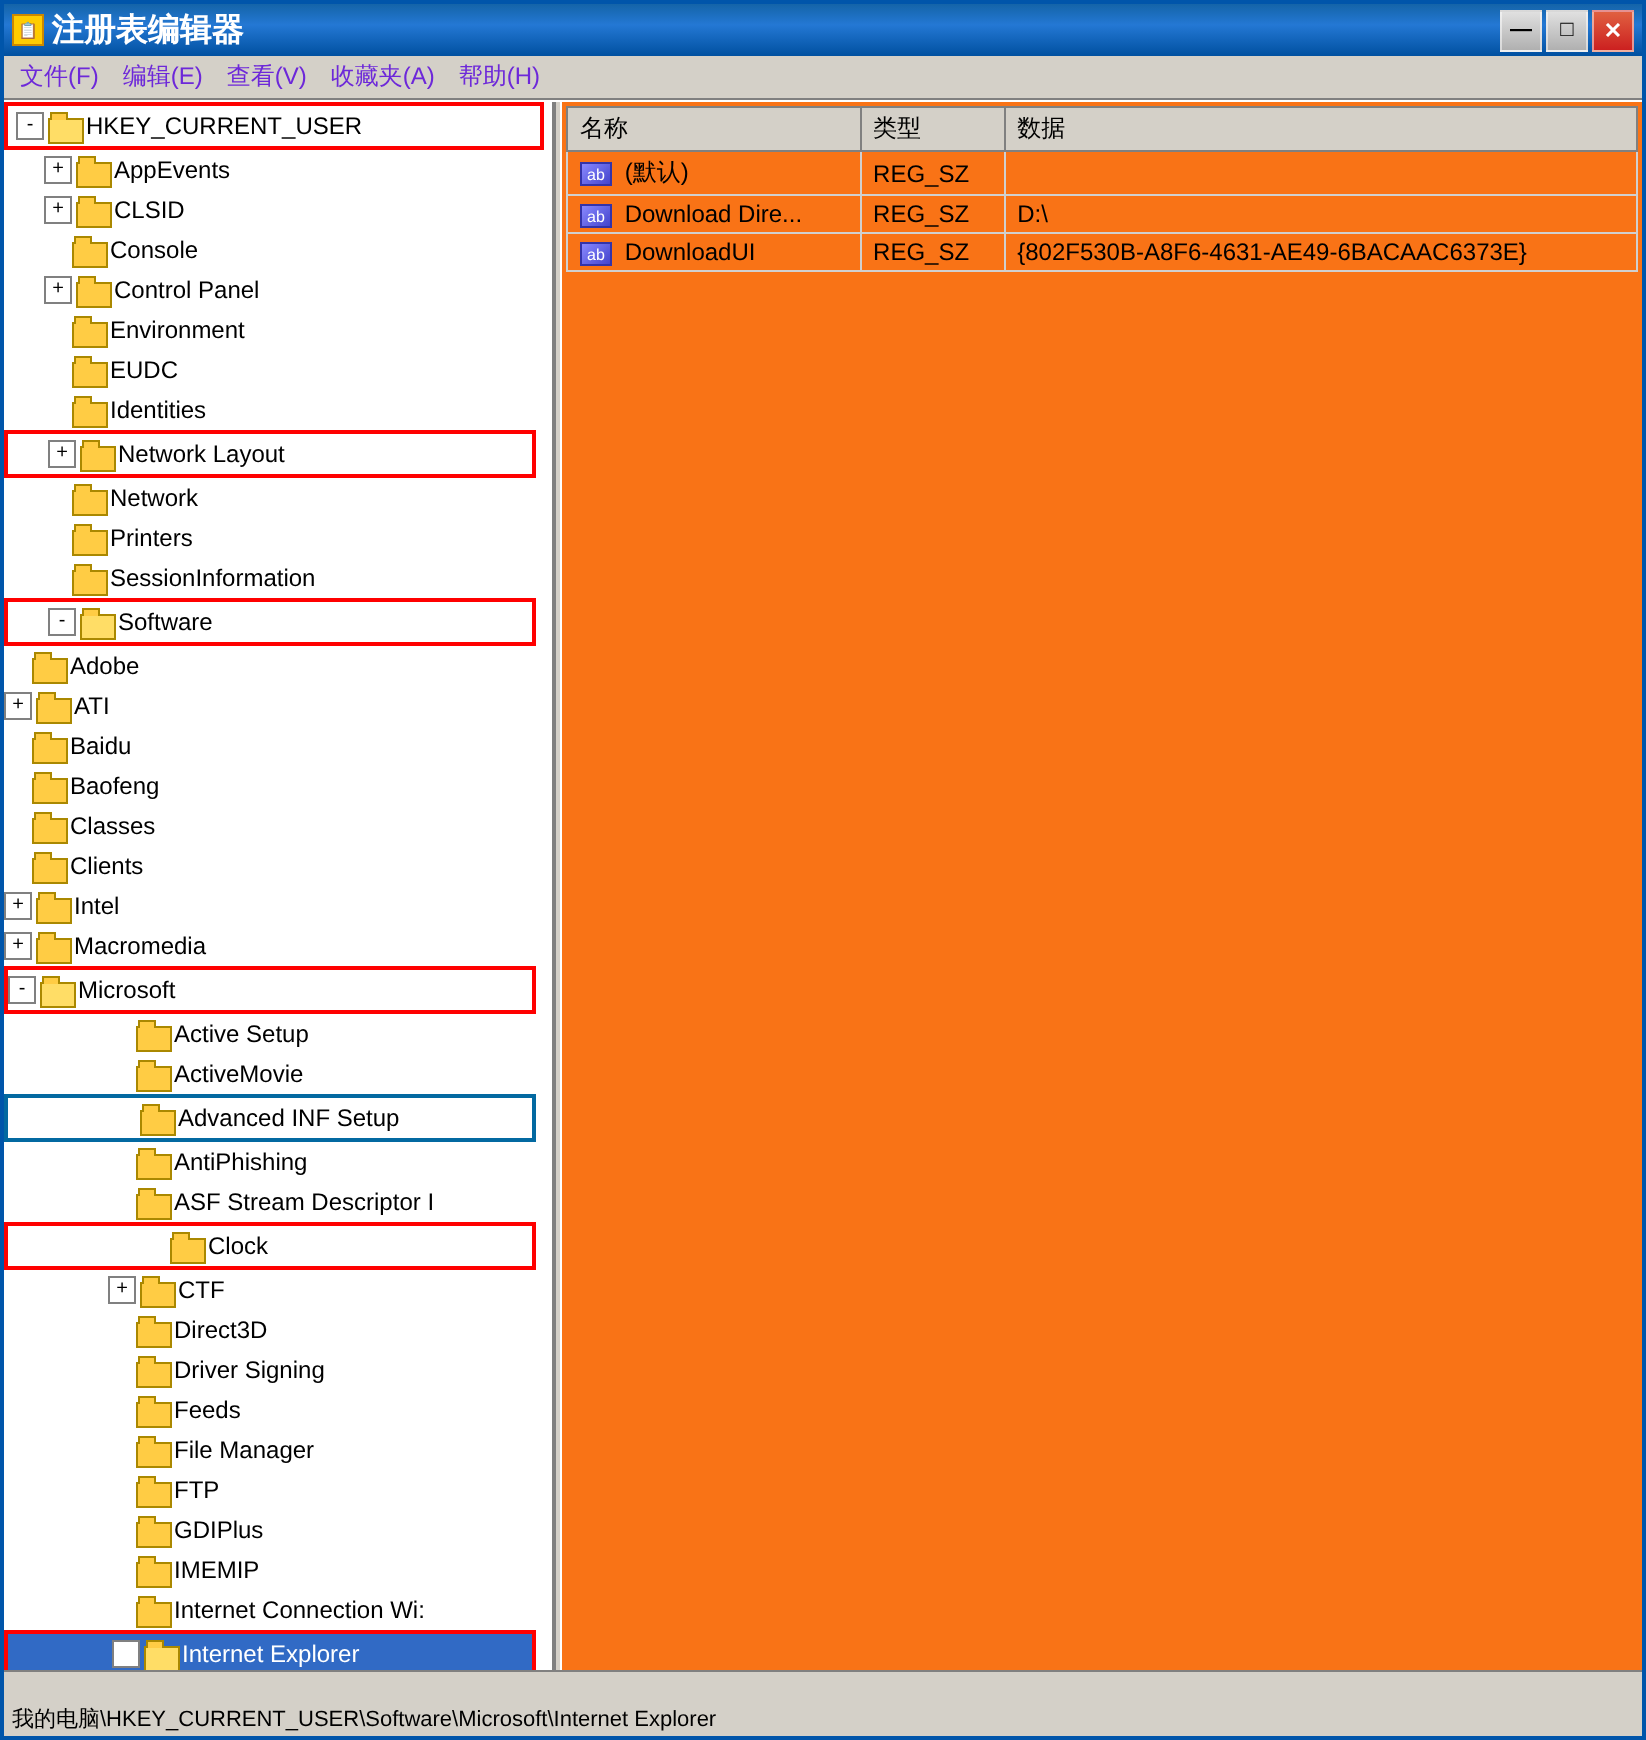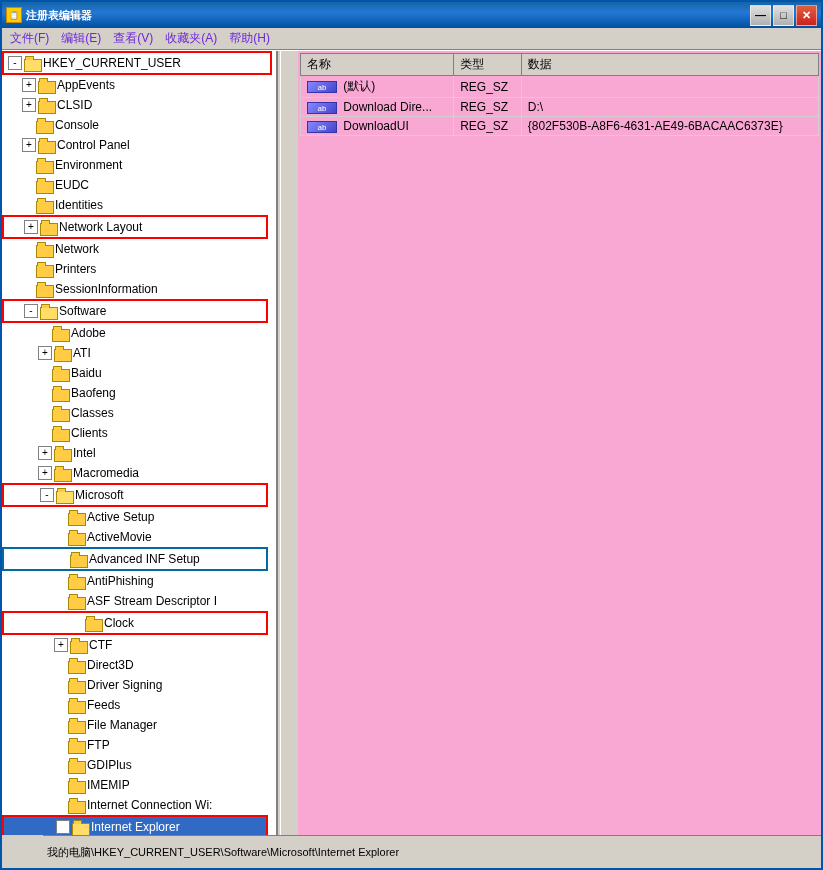--- a/index.html
+++ b/index.html
@@ -39,21 +39,21 @@
       background: #ffcc00;
       border: 1px solid #cc8800;
       font-size: 8px;
       display: flex;
       align-items: center;
       justify-content: center;
     }
 
     .title-bar-text {
       flex: 1;
-      font-size: 11px;
+      font-size: 16px;
       font-weight: bold;
     }
 
     .title-bar-buttons {
       display: flex;
       gap: 2px;
     }
 
     .title-btn {
       width: 21px;
@@ -103,24 +103,23 @@
       flex-shrink: 0;
       background: #ffffff;
       border-right: 1px solid #808080;
       overflow-y: auto;
       overflow-x: hidden;
       position: relative;
     }
 
     .right-panel {
       flex: 1;
-      background: #f9a8d4;
+      background: #f97316;
       overflow: auto;
       padding: 2px;
-      margin-left: 17px;
     }
 
     
     .tree-item {
       white-space: nowrap;
       line-height: 18px;
       cursor: pointer;
       padding: 1px 0;
       user-select: none;
     }
@@ -195,21 +194,21 @@
       background: #ffdd66;
     }
 
     .item-label {
       font-size: 12px;
     }
 
     
     .indent-0 { padding-left: 4px; }
     .indent-1 { padding-left: 20px; }
-    .indent-2 { padding-left: 36px; }
+    .indent-2 { }
     .indent-3 { padding-left: 52px; text-align: right; }
 
     
     .reg-table {
       width: 100%;
       border-collapse: collapse;
       font-size: 12px;
     }
 
     .reg-table th {
@@ -220,42 +219,40 @@
       font-weight: normal;
     }
 
     .reg-table td {
       border: 1px solid #d0d0d0;
       padding: 2px 6px;
     }
 
     .reg-icon {
       display: inline-block;
-      width: 30px;
+      width: 16px;
       height: 12px;
       background: linear-gradient(135deg, #8888ff, #4444cc);
       border: 1px solid #3333aa;
       margin-right: 3px;
       vertical-align: middle;
       font-size: 8px;
       color: white;
       text-align: center;
       line-height: 12px;
     }
 
     .status-bar {
       height: 20px;
       background: #d4d0c8;
       border-top: 1px solid #808080;
       display: flex;
-      align-items: center;
       padding: 16px 4px;
       font-size: 11px;
       flex-shrink: 0;
-      margin-left: 41px;
     }
 
     
     .left-panel::-webkit-scrollbar {
       width: 16px;
     }
     .left-panel::-webkit-scrollbar-track {
       background: #f0f0f0;
     }
     .left-panel::-webkit-scrollbar-thumb {

